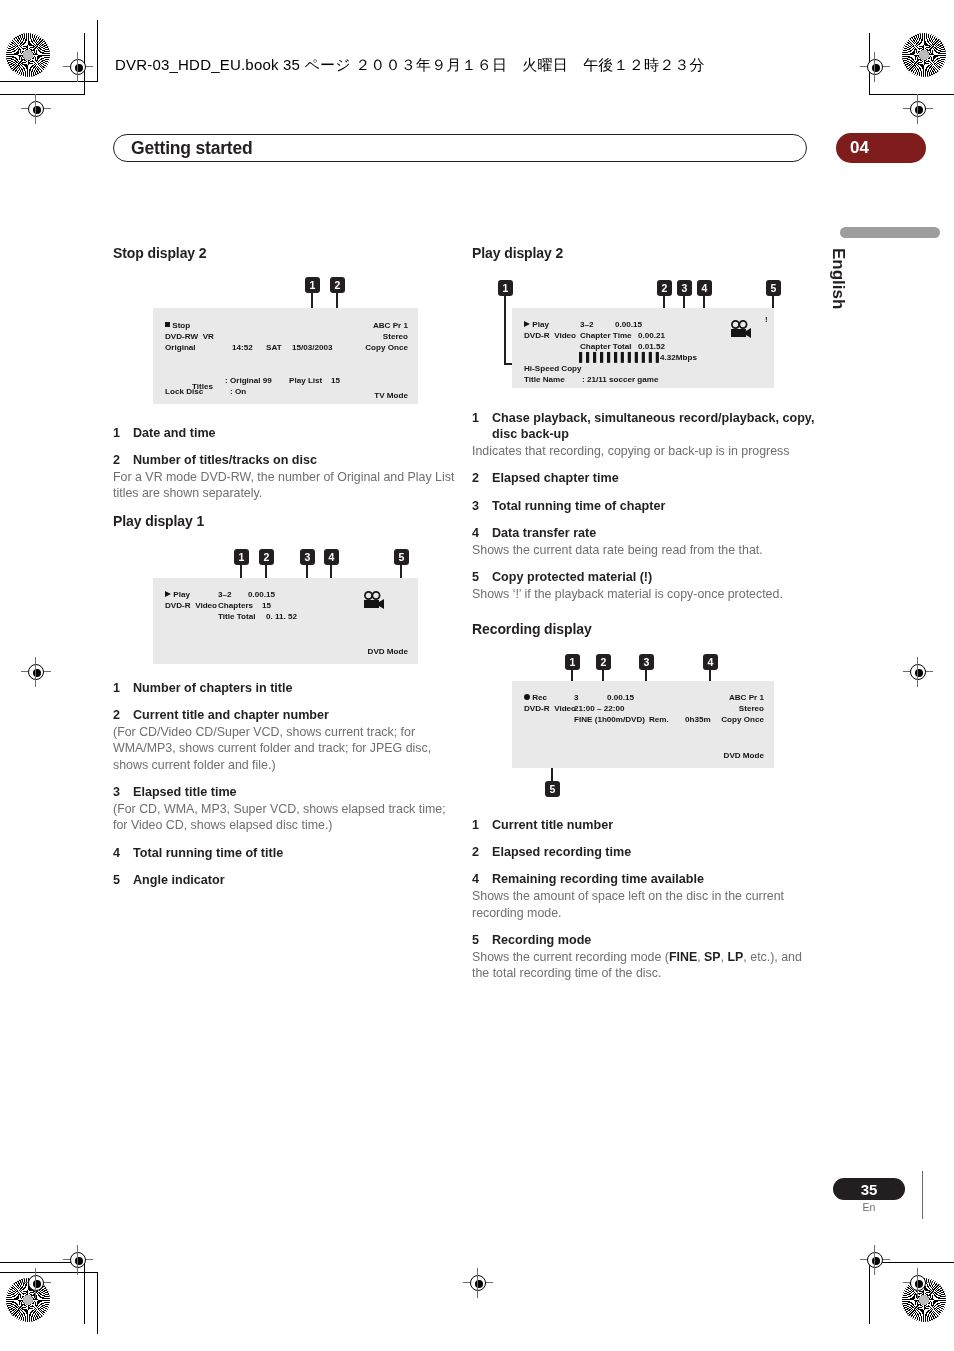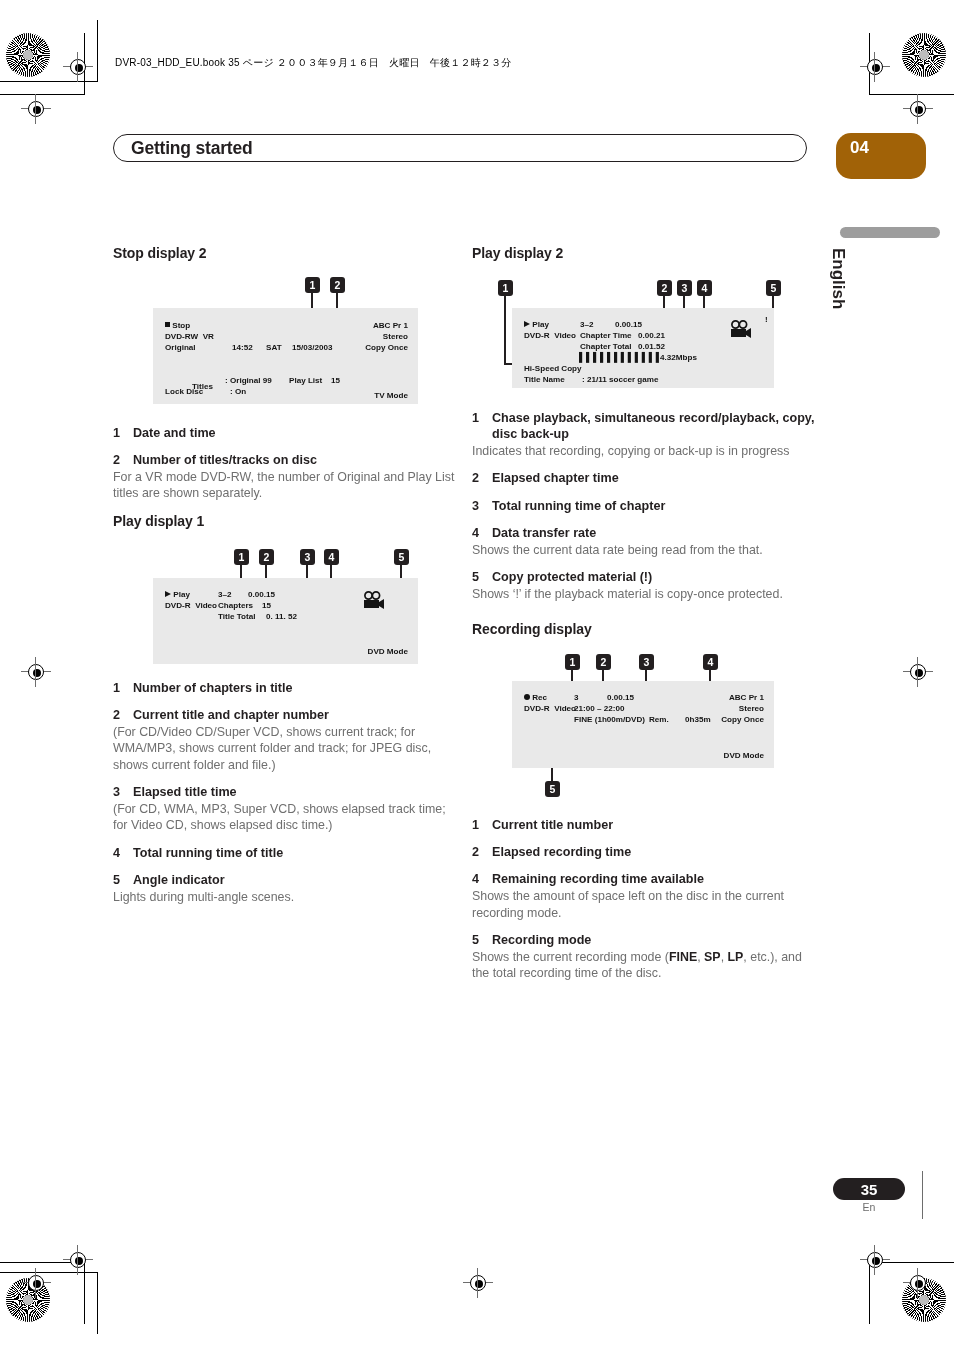--- a/index.html
+++ b/index.html
@@ -27,36 +27,36 @@
       background:
         repeating-conic-gradient(#000 0deg 3deg, #fff 3deg 6deg);
       }
   .rosette:after { content:""; position:absolute; left:17px; top:17px; width:10px;height:10px;
       border-radius:50%; background:#bdbdbd; }
   .cornerline { position:absolute; background:#000; }
 
   
   .filehdr {
     position:absolute; left:115px; top:56px;
-    font-size:10px; color:#000; letter-spacing:.2px; white-space:nowrap;
+    font-size:15px; color:#000; letter-spacing:.2px; white-space:nowrap;
     font-family:"Liberation Sans", sans-serif;
   }
 
   
   .title-pill {
     position:absolute; left:113px; top:134px; width:694px; height:28px;
     border:1.3px solid #231f20; border-radius:14px; background:#fff;
   }
   .title-text {
     position:absolute; left:131px; top:138px;
     font-size:17.5px; font-weight:bold; letter-spacing:-.2px; color:#231f20;
   }
   .chapter-badge {
-    position:absolute; left:836px; top:133px; width:90px; height:46px;
-    background:#a16207; border-radius:15px;
+    position:absolute; left:836px; top:133px; width:90px; height:30px;
+    background:#7f1d1d; border-radius:15px;
   }
   .chapter-badge span {
     position:absolute; left:14px; top:5px; color:#fff; font-size:17px; font-weight:bold;
   }
 
   
   .lang-bar { position:absolute; left:840px; top:227px; width:100px; height:11px;
               background:#9d9d9d; border-radius:6px; }
   .lang-text {
     position:absolute; left:828px; top:248px;
@@ -287,21 +287,20 @@
   </div>
   <div class="item">
     <p class="item-hd"><span class="n">3</span><span>Elapsed title time</span></p>
     <p class="item-bd">(For CD, WMA, MP3, Super VCD, shows elapsed track time; for Video CD, shows elapsed disc time.)</p>
   </div>
   <div class="item">
     <p class="item-hd"><span class="n">4</span><span>Total running time of title</span></p>
   </div>
   <div class="item">
     <p class="item-hd"><span class="n">5</span><span>Angle indicator</span></p>
-    <p class="item-bd">Lights during multi-angle scenes.</p>
   </div>
 </div>
 
 <div style="position:absolute;left:472px;top:245px;">
   <h3 class="sec">Play display 2</h3>
 </div>
 
 <div class="cal" style="left:498px;top:280px;">1</div>
 <div class="cal" style="left:657px;top:280px;">2</div>
 <div class="cal" style="left:677px;top:280px;">3</div>

